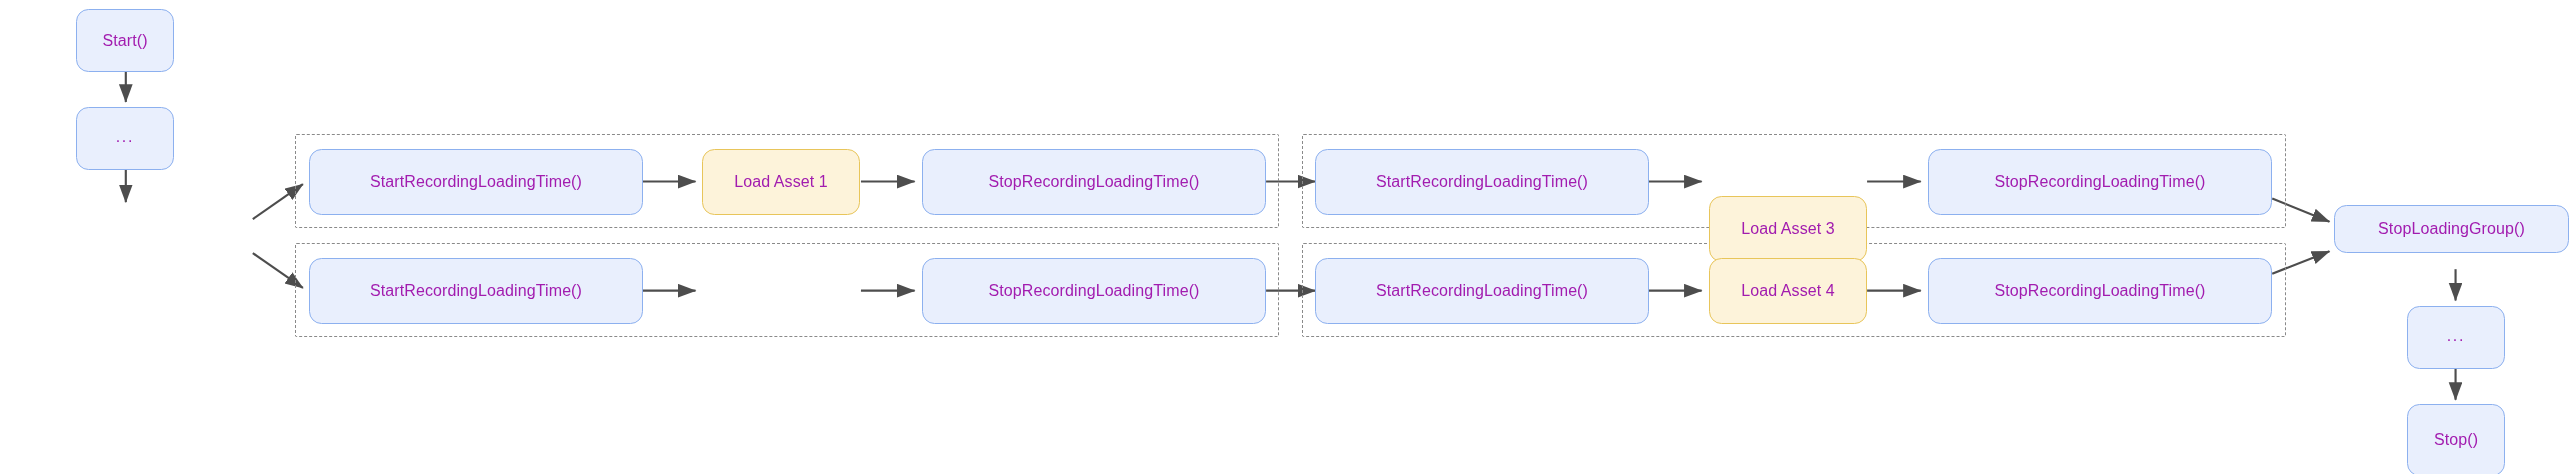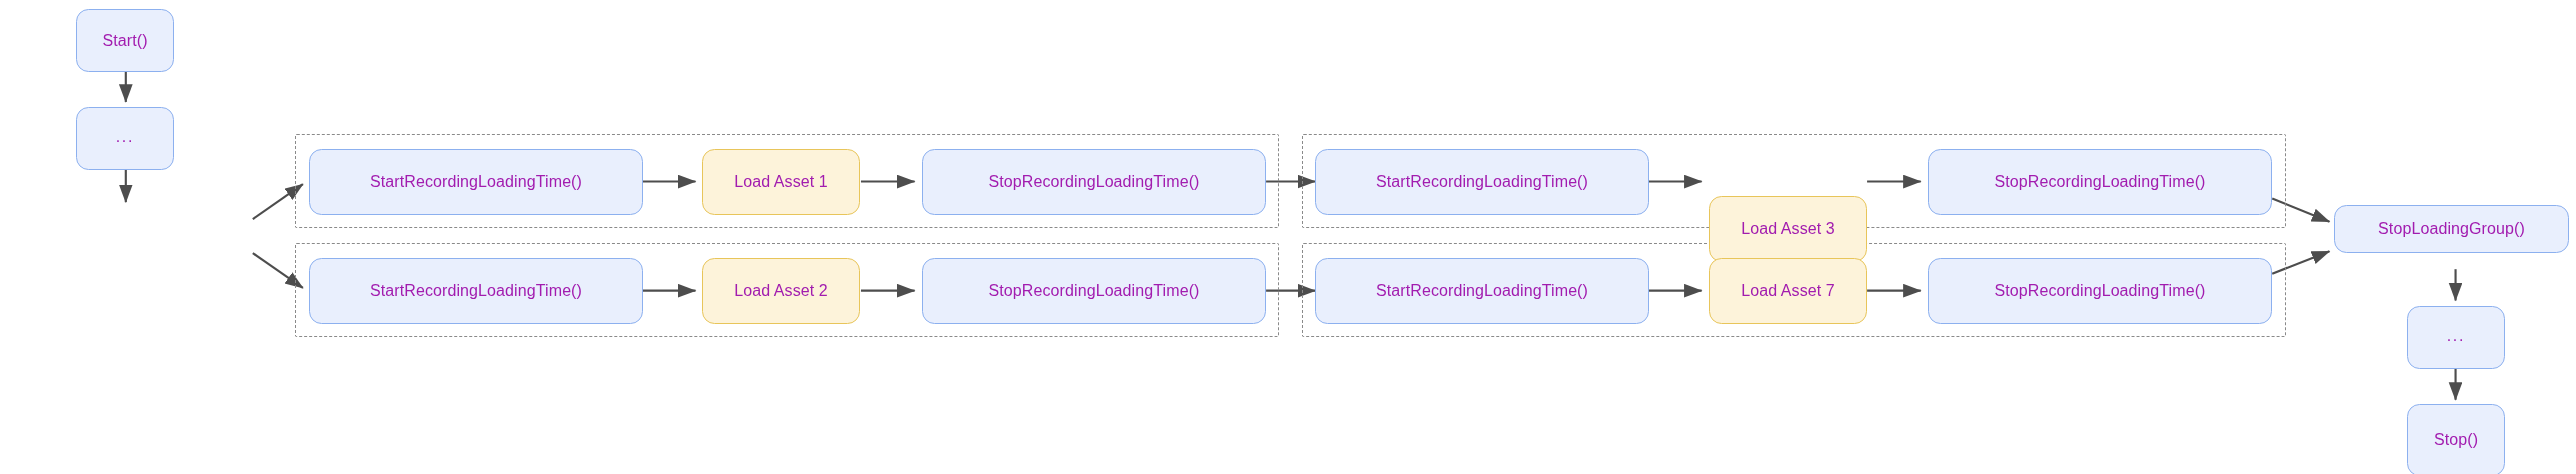--- a/index.html
+++ b/index.html
@@ -133,42 +133,39 @@
   <div class="node yellow" style="left:702px; top:149px; width:158px; height:66px;">
     <span>Load Asset 1</span>
   </div>
   <div class="node blue" style="left:922px; top:149px; width:344px; height:66px;">
     <span>StopRecordingLoadingTime()</span>
   </div>
 
   <div class="node blue" style="left:309px; top:258px; width:334px; height:66px;">
     <span>StartRecordingLoadingTime()</span>
   </div>
-  <div class="node yellow" style="left:702px; top:258px; width:158px; height:66px;">
-    <span>Load Asset 2</span>
-  </div>
   <div class="node blue" style="left:922px; top:258px; width:344px; height:66px;">
     <span>StopRecordingLoadingTime()</span>
   </div>
 
   <div class="node blue" style="left:1315px; top:149px; width:334px; height:66px;">
     <span>StartRecordingLoadingTime()</span>
   </div>
   <div class="node yellow" style="left:1709px; top:149px; width:158px; height:66px;margin-top:47px;">
     <span>Load Asset 3</span>
   </div>
   <div class="node blue" style="left:1928px; top:149px; width:344px; height:66px;">
     <span>StopRecordingLoadingTime()</span>
   </div>
 
   <div class="node blue" style="left:1315px; top:258px; width:334px; height:66px;">
     <span>StartRecordingLoadingTime()</span>
   </div>
   <div class="node yellow" style="left:1709px; top:258px; width:158px; height:66px;">
-    <span>Load Asset 7</span>
+    <span>Load Asset 4</span>
   </div>
   <div class="node blue" style="left:1928px; top:258px; width:344px; height:66px;">
     <span>StopRecordingLoadingTime()</span>
   </div>
 
   <div class="node blue" style="left:2334px; top:205px; width:235px; height:48px;">
     <span>StopLoadingGroup()</span>
   </div>
 
   <div class="node blue" style="left:2407px; top:306px; width:98px; height:63px;">

